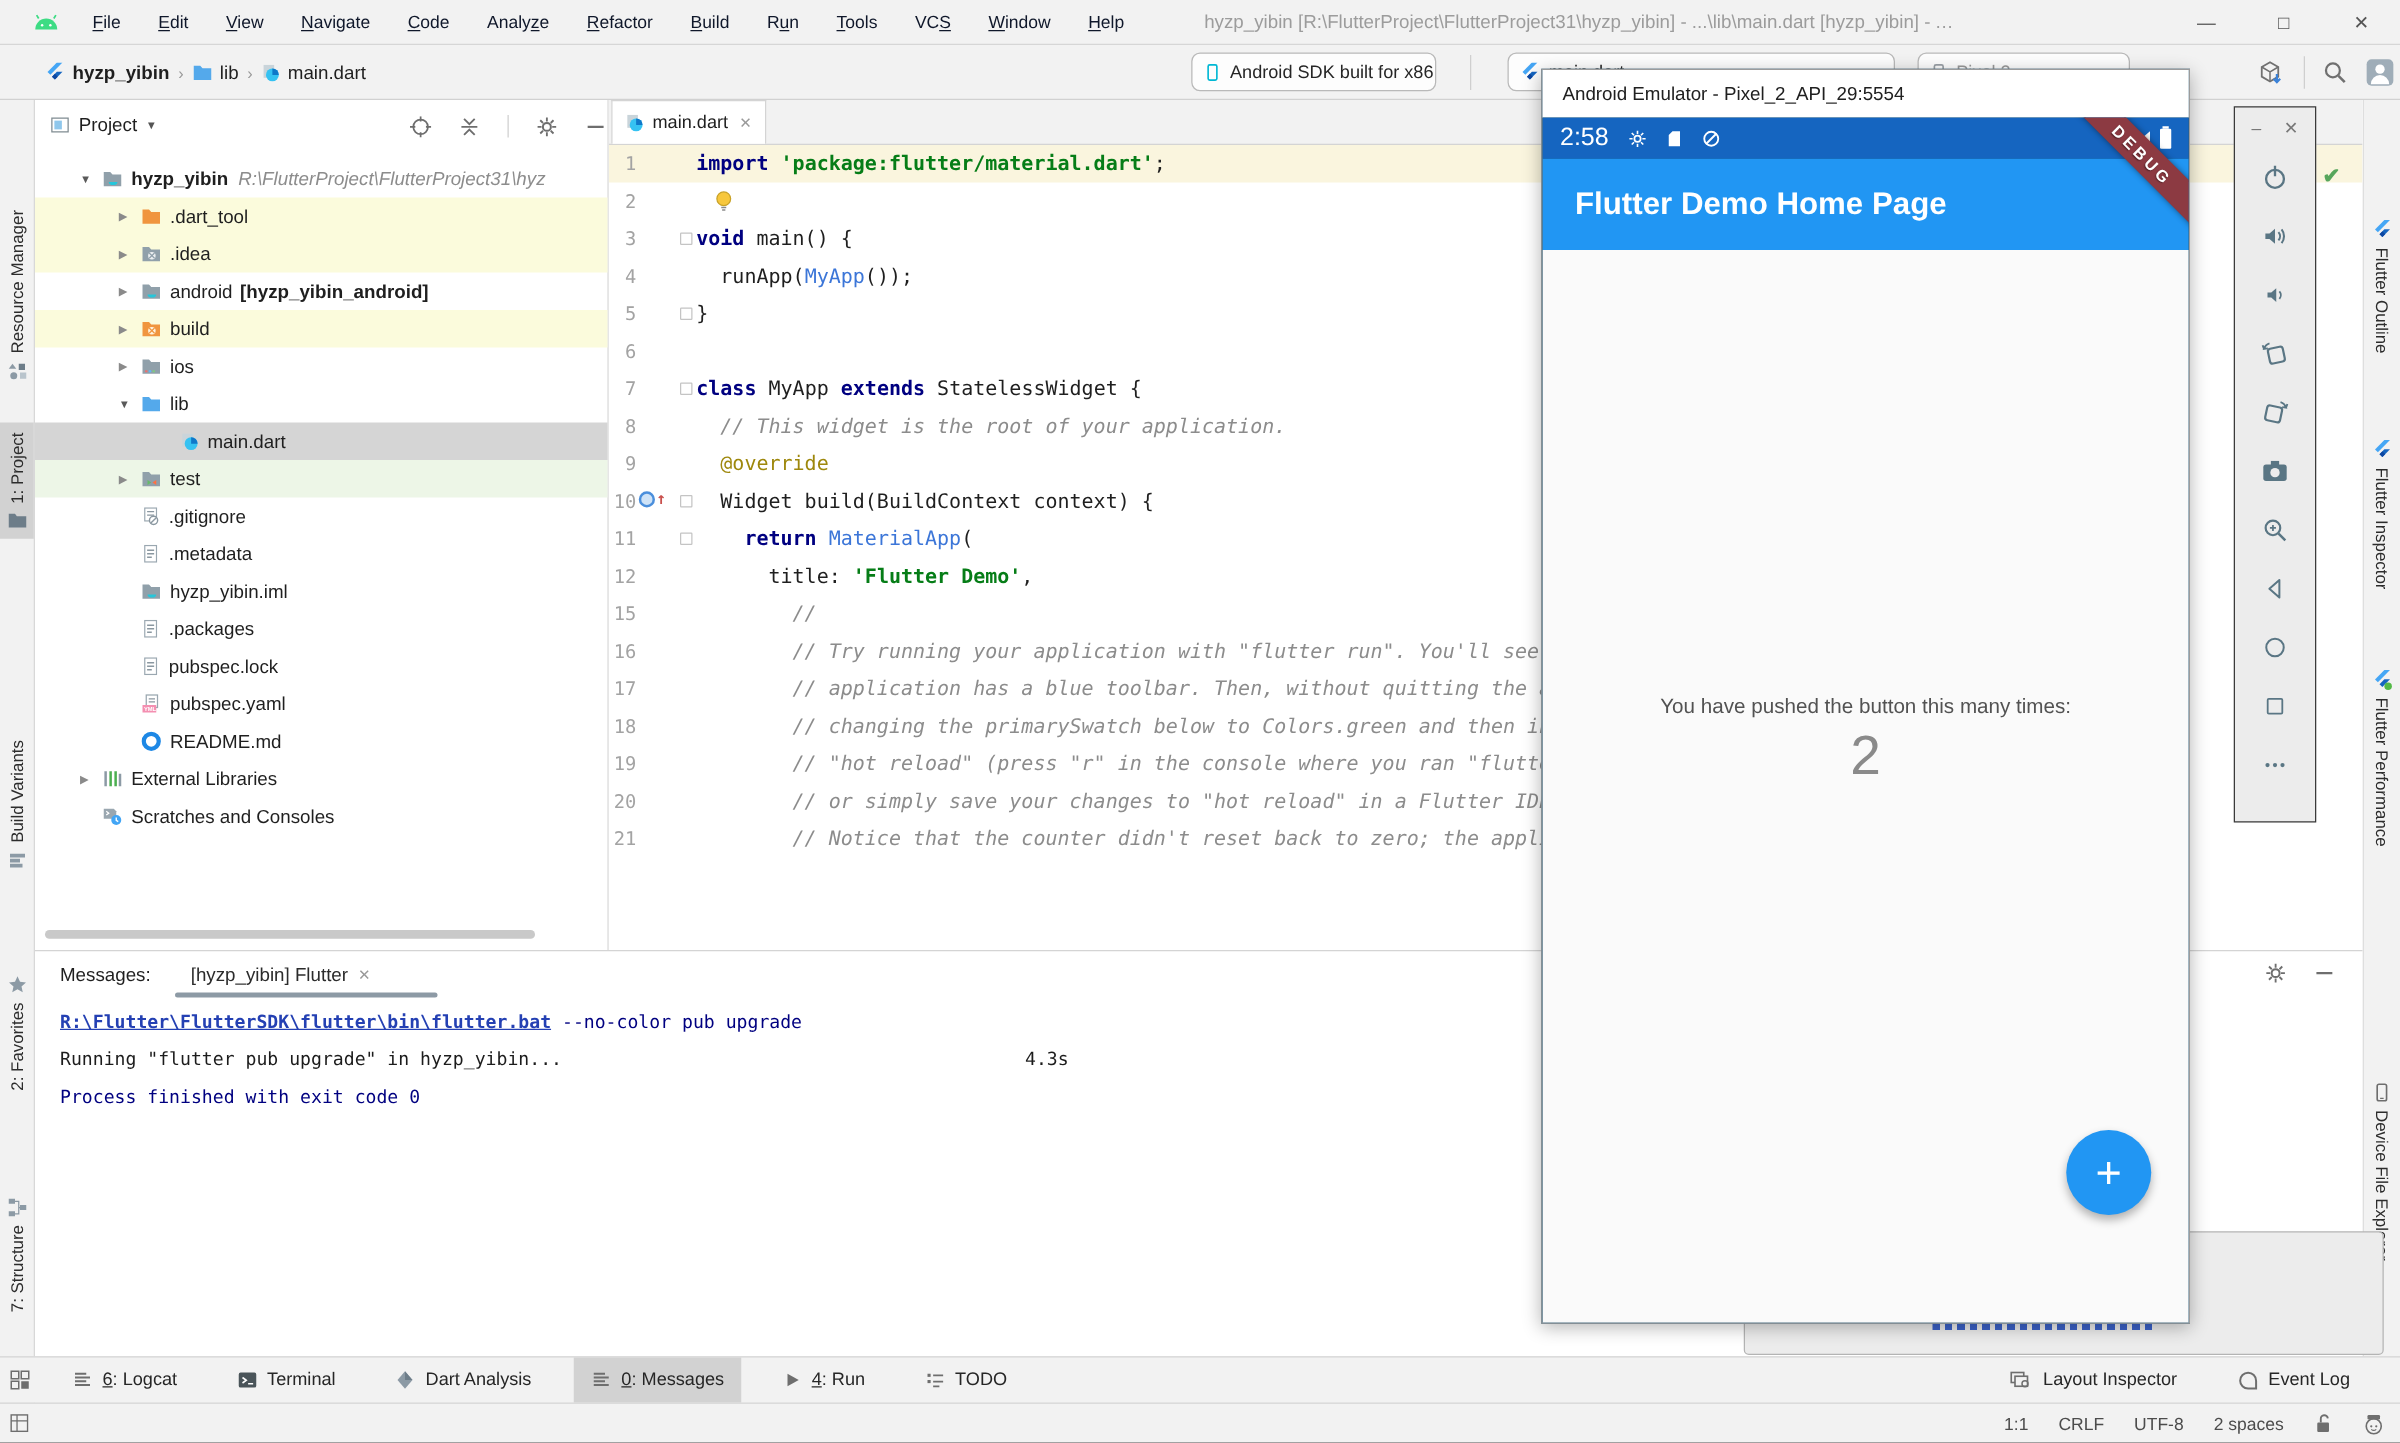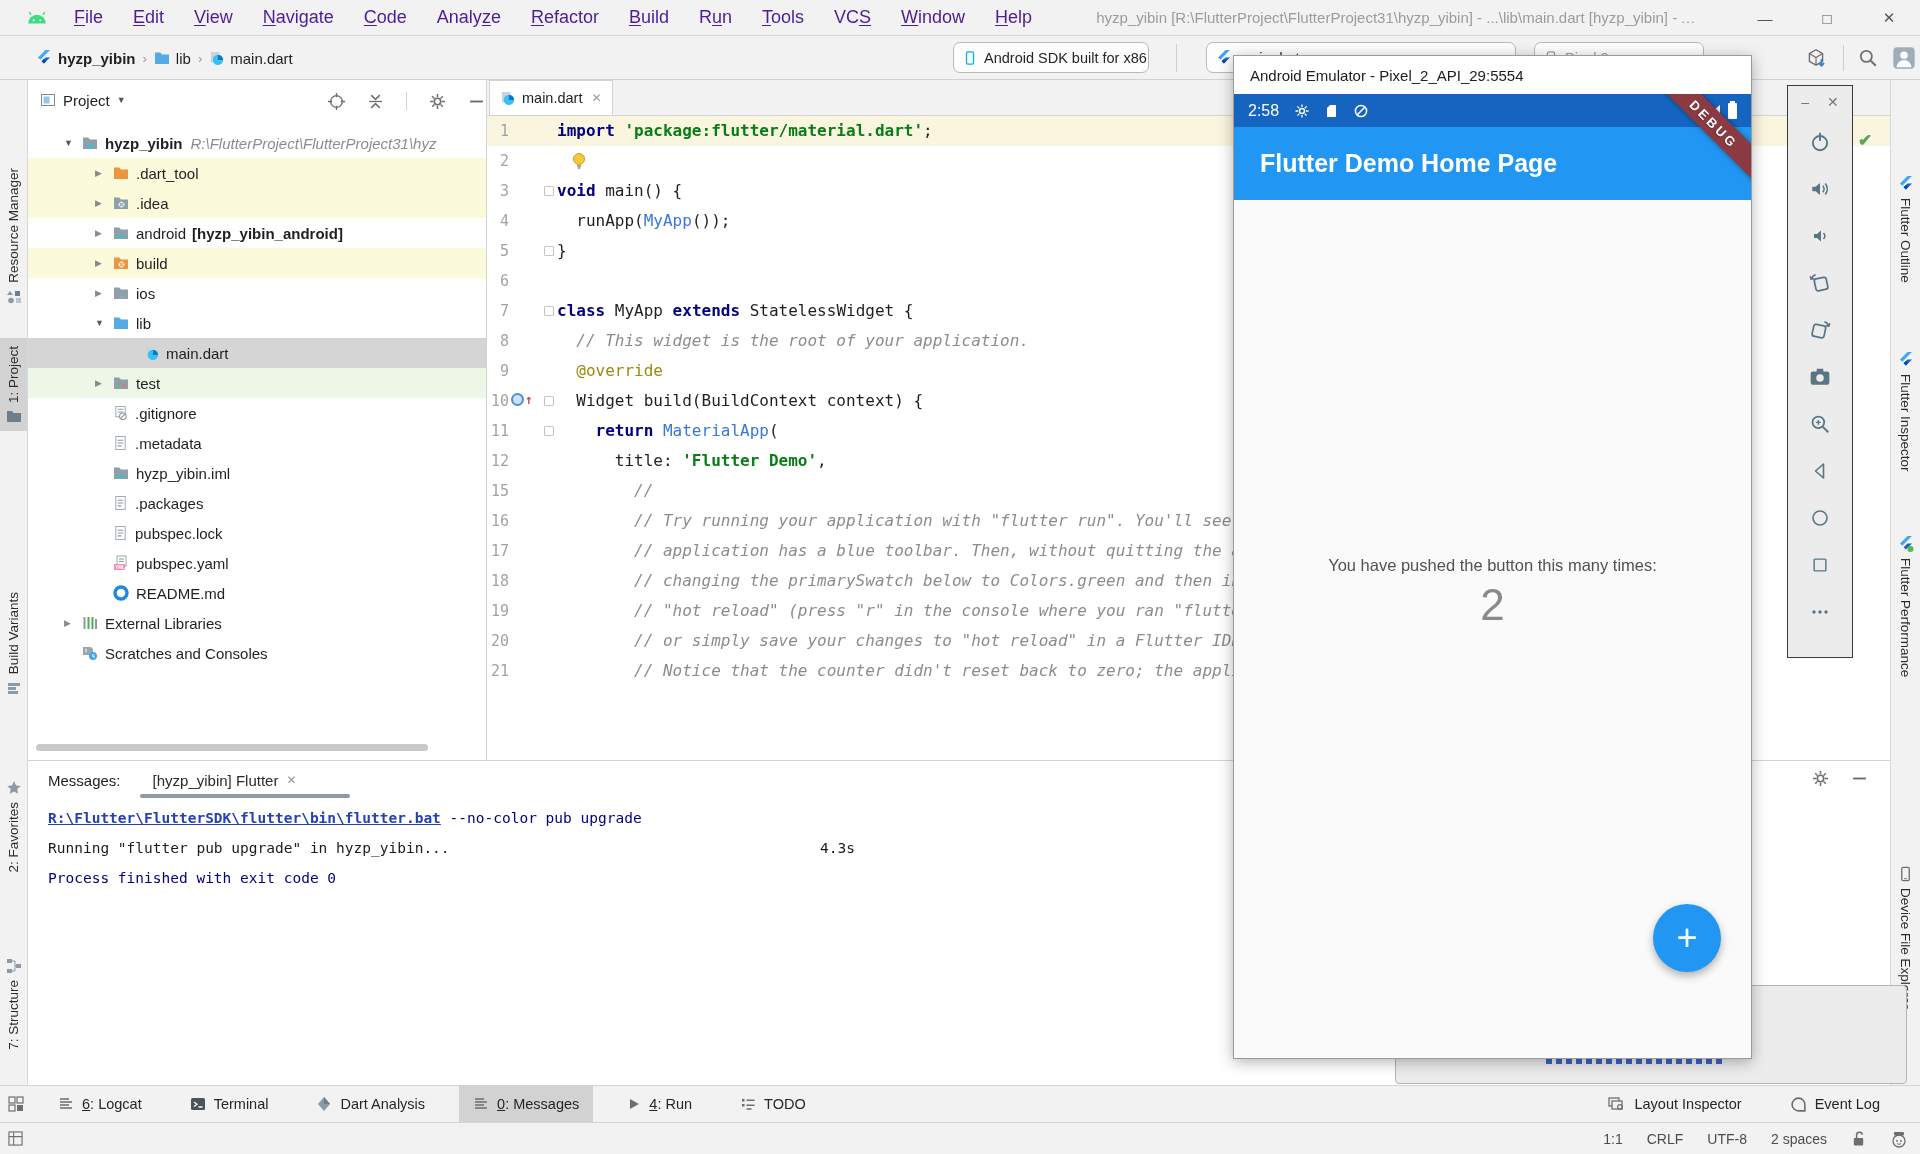--- a/index.html
+++ b/index.html
@@ -4,21 +4,21 @@
 <style>
   html,body{margin:0;padding:0;background:#444;}
   #app{position:relative;width:1920px;height:1154px;background:#fff;overflow:hidden;
        font-family:"Liberation Sans",sans-serif;color:#1f1f1f;}
   .icon{display:inline-flex;align-items:center;justify-content:center;flex:0 0 auto;}
   .icon svg{display:block;}
   
   .menubar{position:absolute;left:0;top:0;width:1920px;height:36px;background:#f2f2f2;
            border-bottom:1px solid #d6d6d6;display:flex;align-items:center;padding-left:26px;box-sizing:border-box;}
   .menubar .logo{margin-right:26px;}
-  .menuitem{font-size:18px;color:#4c1d95;margin-right:30px;white-space:nowrap;cursor:default;}
+  .menuitem{font-size:14px;color:#0f172a;margin-right:30px;white-space:nowrap;cursor:default;}
   .menuitem u{text-underline-offset:2px;}
   .wintitle{margin-left:34px;color:#9c9c9c;font-size:15px;white-space:nowrap;overflow:hidden;
             text-overflow:ellipsis;max-width:600px;}
   .winbtns{position:absolute;right:0;top:0;height:36px;display:flex;align-items:center;gap:0;}
   .winbtn{width:62px;height:36px;display:flex;align-items:center;justify-content:center;color:#555;font-size:15px;}
   
   .toolbar{position:absolute;left:0;top:36px;width:1920px;height:44px;background:#f2f2f2;
            border-bottom:1px solid #d1d1d1;box-sizing:border-box;}
   .crumbs{position:absolute;left:36px;top:0;height:44px;display:flex;align-items:center;gap:7px;font-size:15px;}
   .crumb-sep{color:#9a9a9a;font-size:13px;}
@@ -101,21 +101,21 @@
   .statusbar{position:absolute;left:0;top:1122px;width:1920px;height:32px;background:#f2f2f2;
              border-top:1px solid #d4d4d4;display:flex;align-items:center;font-size:14px;color:#4c4c4c;box-sizing:border-box;}
   .sleft{margin-left:8px;}
   .sright{margin-left:auto;display:flex;align-items:center;gap:24px;padding-right:12px;}
   
   .emu{position:absolute;left:1233px;top:55px;width:519px;height:1004px;background:#0c4a6e;
        border:1px solid #9b9b9b;box-sizing:border-box;z-index:30;box-shadow:0 3px 14px rgba(0,0,0,.3);}
   .emu-title{height:38px;display:flex;align-items:center;padding-left:16px;font-size:15px;color:#202020;background:#fff;}
   .screen{position:relative;height:964px;overflow:hidden;}
   .pstatus{height:33px;background:#1565C0;display:flex;align-items:center;gap:15px;padding:0 14px;color:#fff;}
-  .ptime{font-size:16px;}
+  .ptime{font-size:20px;}
   .pstat-right{margin-left:auto;display:flex;align-items:center;gap:8px;}
   .sig{width:0;height:0;border-left:13px solid transparent;border-bottom:11px solid #fff;}
   .batt{width:9px;height:16px;background:#fff;border-radius:1px;position:relative;}
   .batt:before{content:"";position:absolute;left:2px;top:-2px;width:5px;height:2px;background:#fff;}
   .pappbar{height:73px;background:#2196F3;display:flex;align-items:center;padding-left:26px;box-sizing:border-box;}
   .pappbar .t{color:#fff;font-size:25px;font-weight:bold;}
   .pbody{position:relative;height:990px;background:#FAFAFA;}
   .plabel{position:absolute;top:356px;width:100%;text-align:center;font-size:16.5px;color:#525252;}
   .pcount{position:absolute;top:380px;width:100%;text-align:center;font-size:44px;color:#8A8A8A;}
   .fab{position:absolute;left:419px;top:704px;width:68px;height:68px;border-radius:50%;background:#2196F3;

